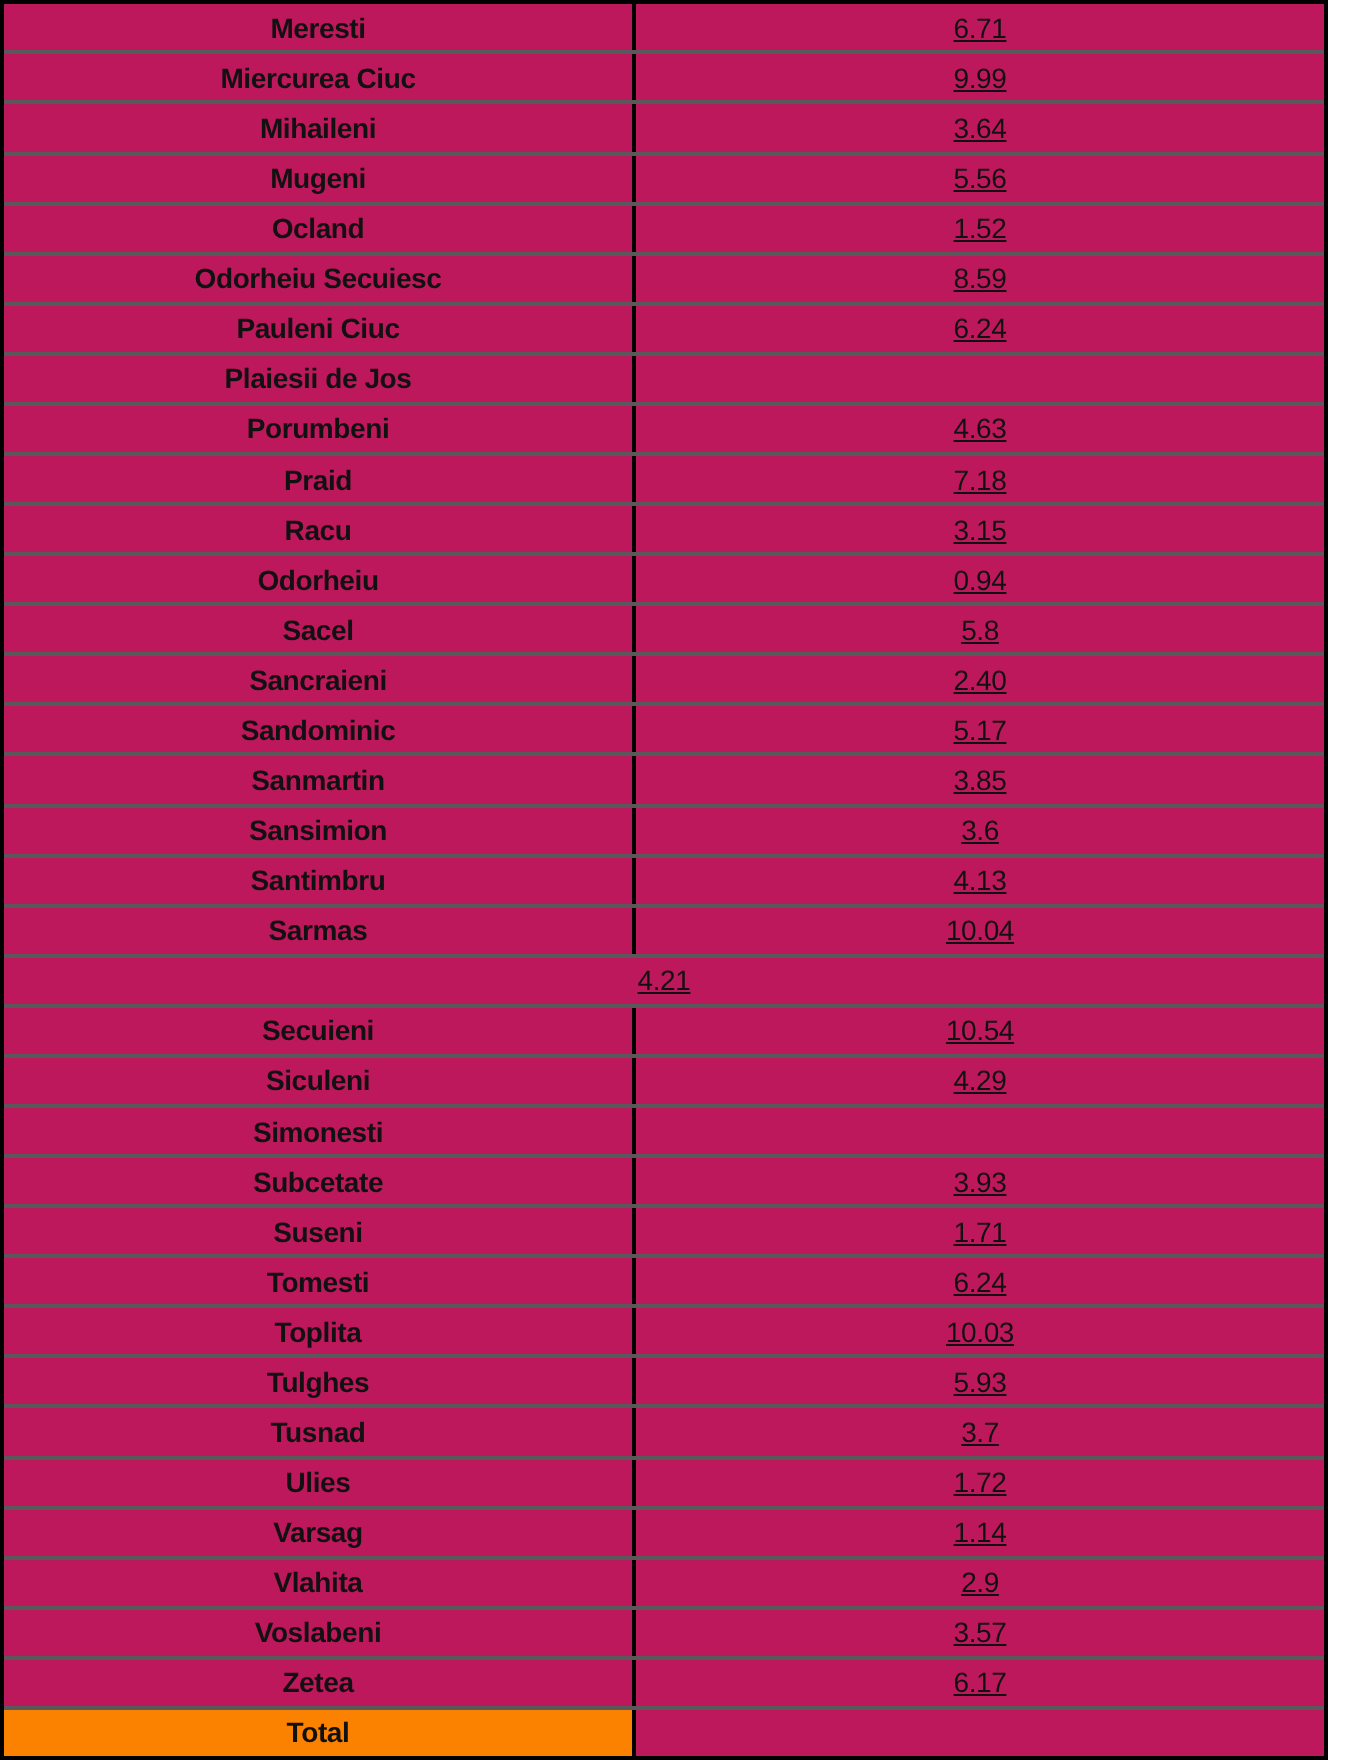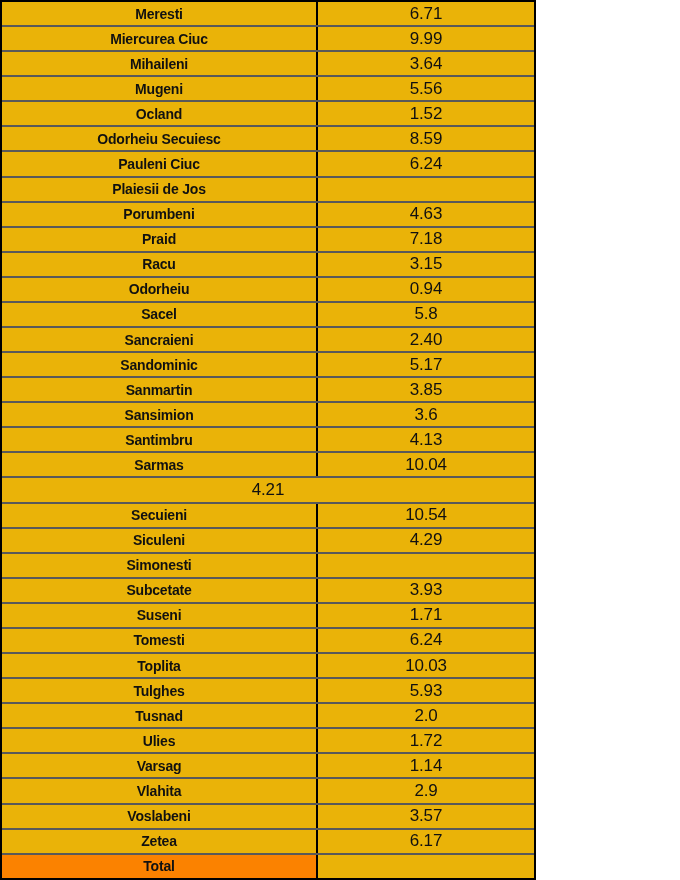--- a/index.html
+++ b/index.html
@@ -1,29 +1,30 @@
 <!DOCTYPE html>
 <html style="--total-bg: #FB8200; --row-border: #595959; --outer-border: #000000;"><head>
 <meta charset="utf-8">
 <style>
   html, body {
     margin: 0;
     padding: 0;
     background: #fff;
   }
   .muni-table {
-    width: 536px;
+    width: 664px;
     height: 880px;
     box-sizing: border-box;
     border: 2px solid var(--outer-border, #000);
     display: flex;
     flex-direction: column;
-    background: #eab308;
+    background: #be185d;
     font-family: "Liberation Sans", sans-serif;
     color: #111;
+    justify-content: flex-end;
   }
   .rows-host { display: contents; }
   .row {
     flex: 1 1 0;
     min-height: 0;
     display: flex;
     box-sizing: border-box;
     border-top: 2px solid var(--row-border, #595959);
   }
   .rows-host .row:first-child { border-top: none; }
@@ -38,23 +39,24 @@
   .cell.name {
     width: 316px;
     flex: none;
     border-right: 2px solid var(--outer-border, #000);
     font-weight: 700;
     font-size: 14px;
     letter-spacing: -0.2px;
   }
   .cell.value {
     flex: 1 1 auto;
-    font-size: 17px;
+    font-size: 14px;
     font-weight: 400;
     letter-spacing: -0.2px;
+    text-decoration: underline;
   }
   .row.total .cell.name {
     background: var(--total-bg, #fb8200);
   }
   .row.total .cell.value {
     font-weight: 700;
     margin-top: 25px;
   }
 </style>
 </head>
@@ -194,21 +196,21 @@
     <div class="cell value">10.03</div>
   </div>
 
   <div class="row">
     <div class="cell name">Tulghes</div>
     <div class="cell value">5.93</div>
   </div>
 
   <div class="row">
     <div class="cell name">Tusnad</div>
-    <div class="cell value">2.0</div>
+    <div class="cell value">3.7</div>
   </div>
 
   <div class="row">
     <div class="cell name">Ulies</div>
     <div class="cell value">1.72</div>
   </div>
 
   <div class="row">
     <div class="cell name">Varsag</div>
     <div class="cell value">1.14</div>

